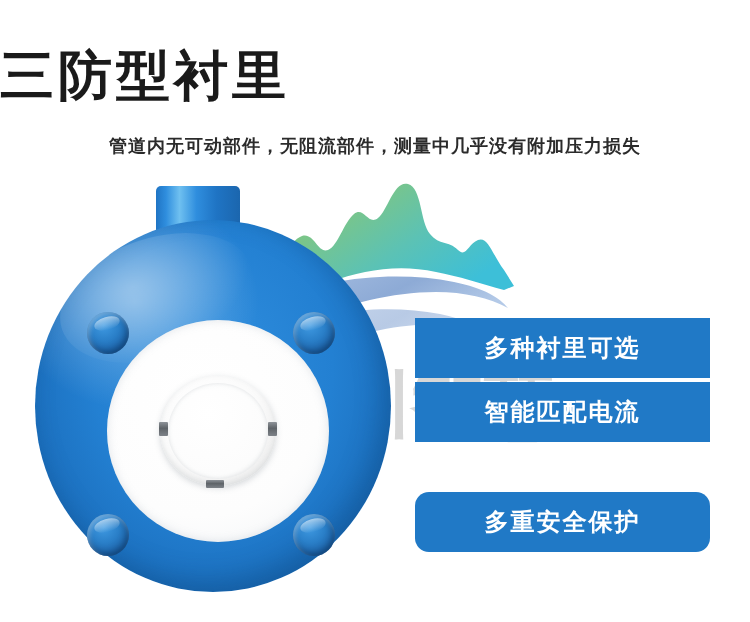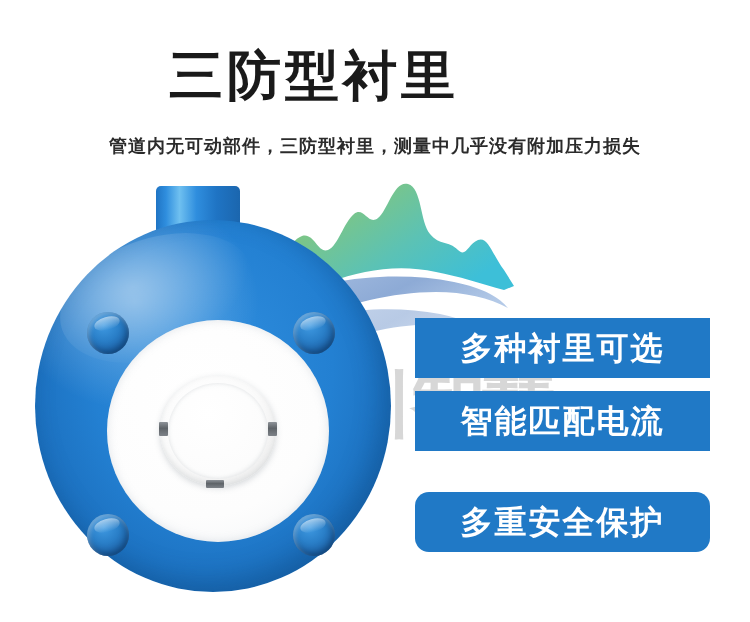--- a/index.html
+++ b/index.html
@@ -15,21 +15,20 @@
     overflow: hidden;
     font-family: "Liberation Serif", "DejaVu Serif", serif;
   }
 
   
   .title {
     position: absolute;
     left: 0;
     top: 46px;
     width: 628px;
-    text-align: center;
     font-family: "Liberation Serif", "DejaVu Serif", serif;
     font-size: 54px;
     font-weight: 700;
     letter-spacing: 4px;
     color: #1a1a1a;
     line-height: 60px;
     white-space: nowrap;
   }
   .subtitle {
     position: absolute;
@@ -188,39 +187,39 @@
     left: 415px;
     width: 295px;
     height: 60px;
     background: #2079c6;
     display: flex;
     align-items: center;
     justify-content: center;
   }
   .feature span {
     font-family: "Liberation Serif", "DejaVu Serif", serif;
-    font-size: 32px;
+    font-size: 24px;
     font-weight: 700;
     letter-spacing: 2px;
     color: #ffffff;
     line-height: 40px;
     white-space: nowrap;
   }
   .feat-1 { top: 318px; }
-  .feat-2 { top: 391px; }
+  .feat-2 { top: 382px; }
   .feat-3 { top: 492px; border-radius: 14px; }
 </style>
 </head>
 <body>
 
 <div id="page">
 
   <div class="title">三防型衬里</div>
 
-  <div class="subtitle">管道内无可动部件，三防型衬里，测量中几乎没有附加压力损失</div>
+  <div class="subtitle">管道内无可动部件，无阻流部件，测量中几乎没有附加压力损失</div>
 
   <div class="wm-logo">
     <svg width="250" height="190" viewBox="0 0 250 190" aria-hidden="true">
       <defs>
         <linearGradient id="mtnGrad" x1="0" y1="0" x2="1" y2="0.65">
           <stop offset="0%" stop-color="#8ecb72"></stop>
           <stop offset="35%" stop-color="#79c58b"></stop>
           <stop offset="65%" stop-color="#5cc2b4"></stop>
           <stop offset="100%" stop-color="#3dbfd8"></stop>
         </linearGradient>

